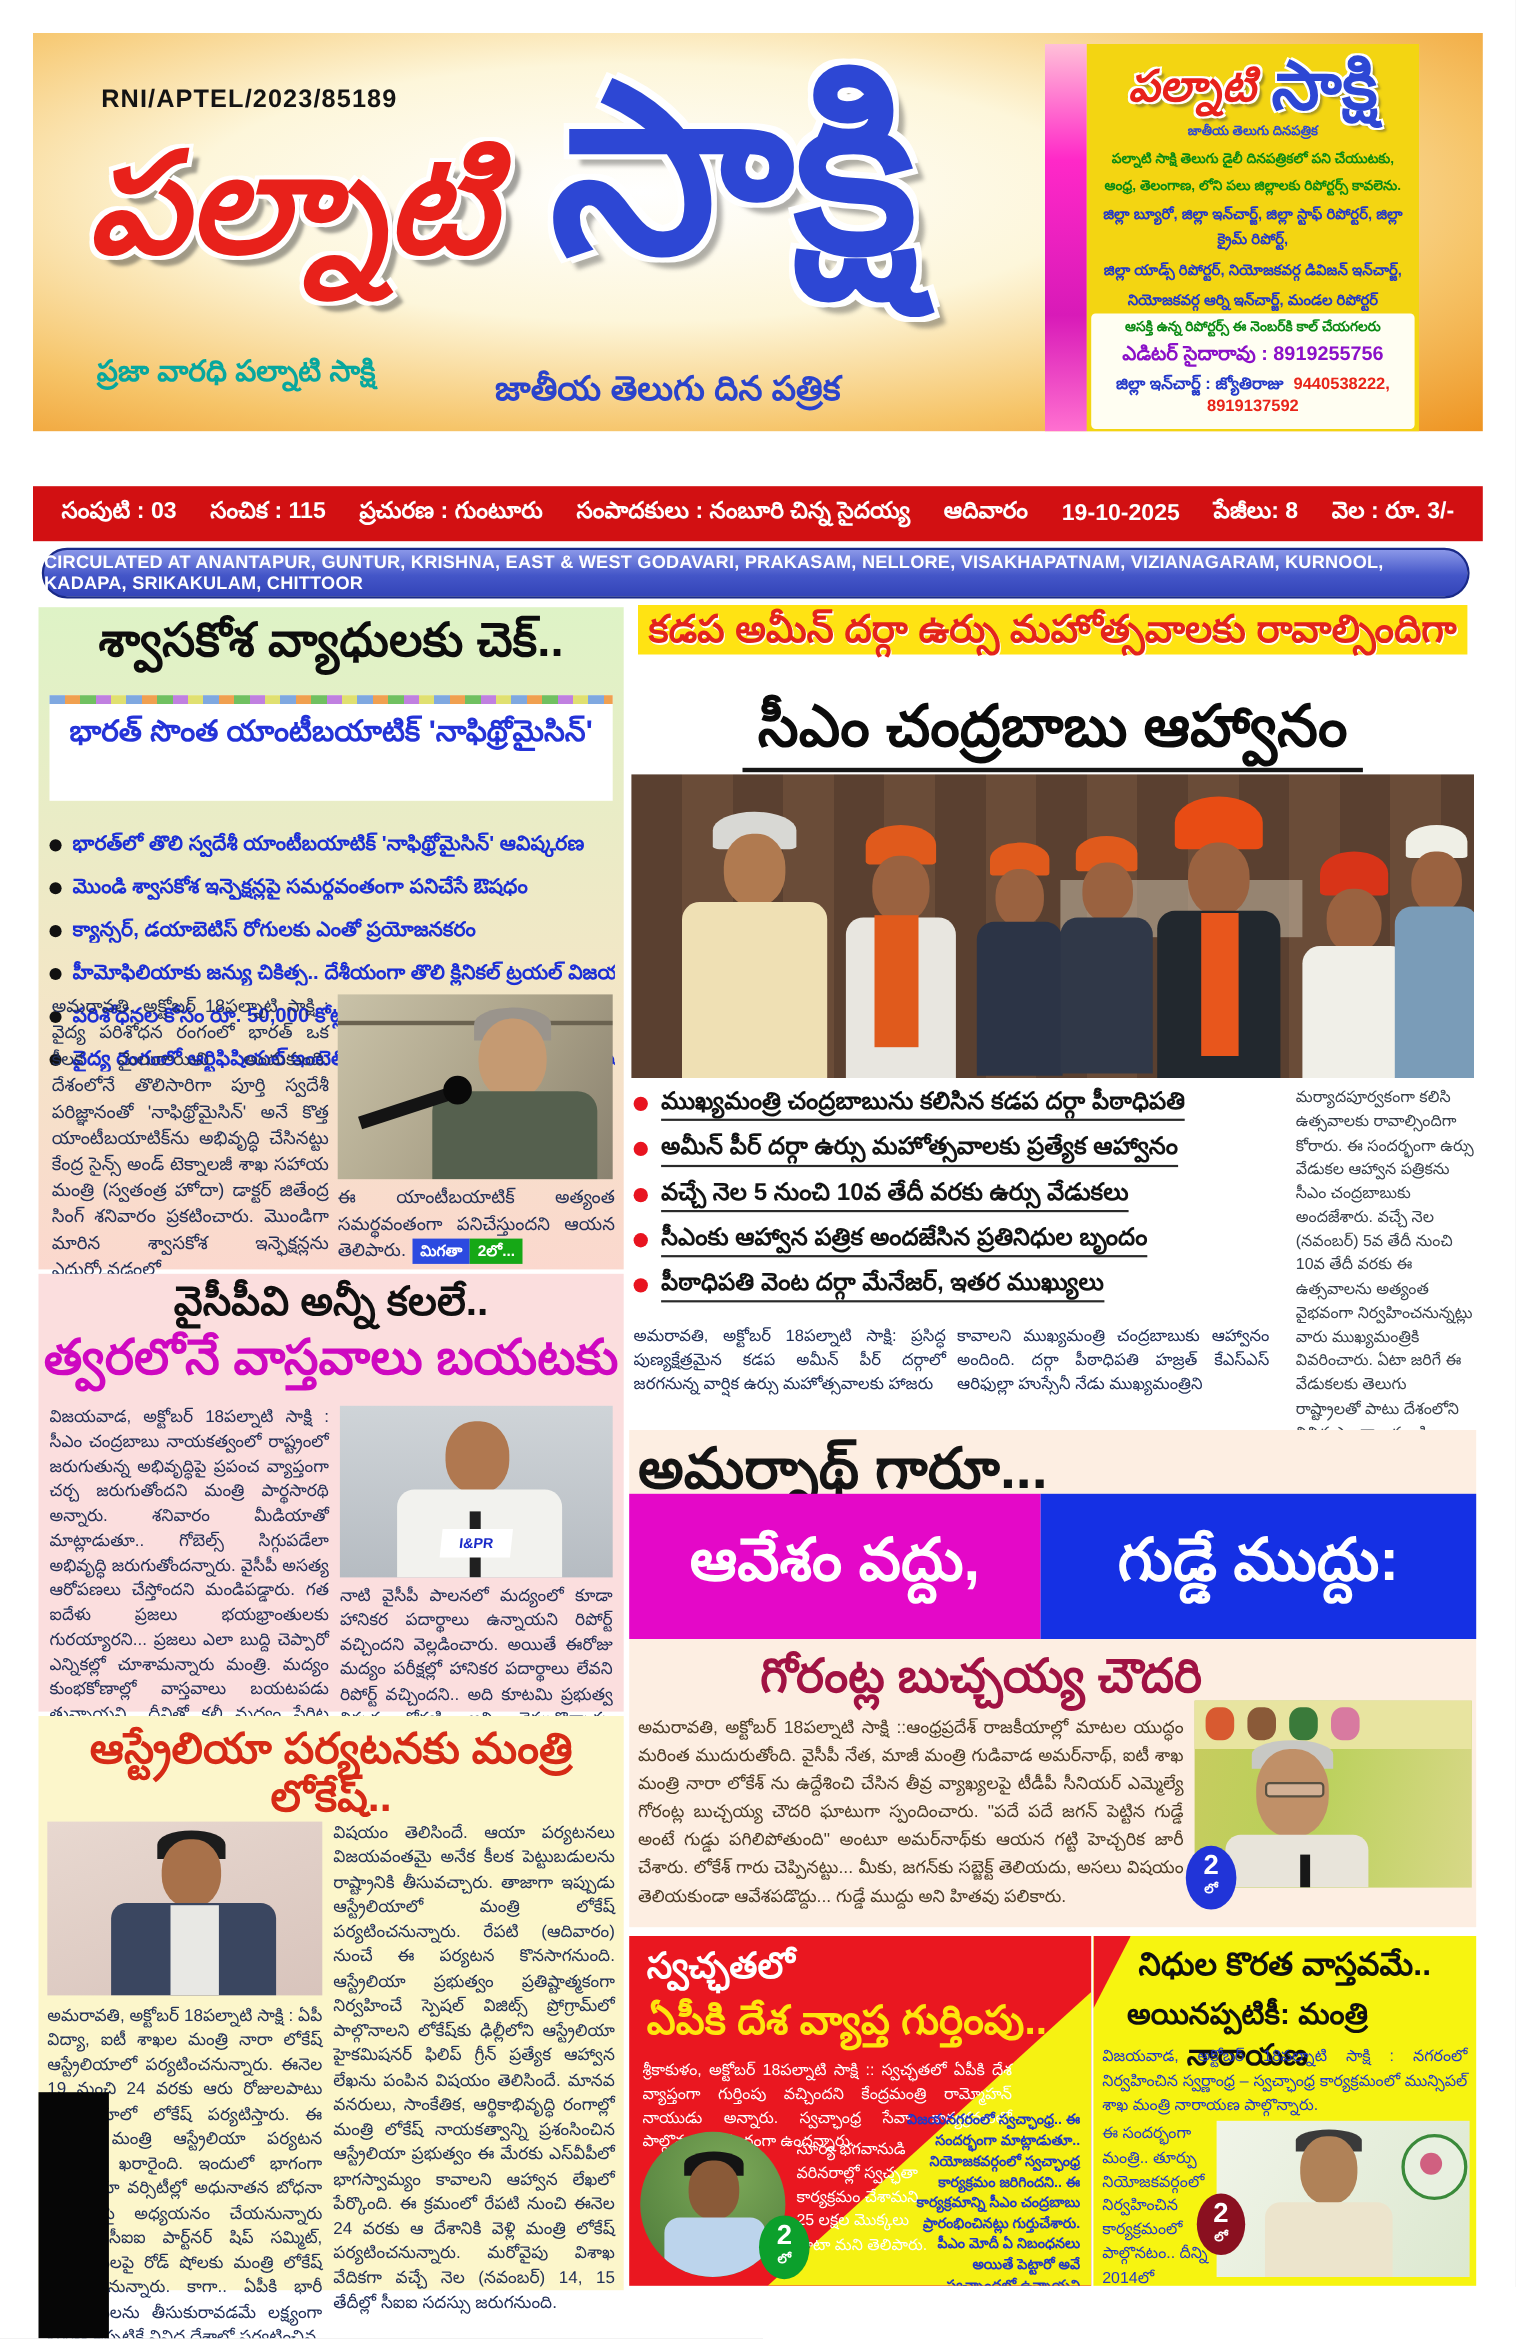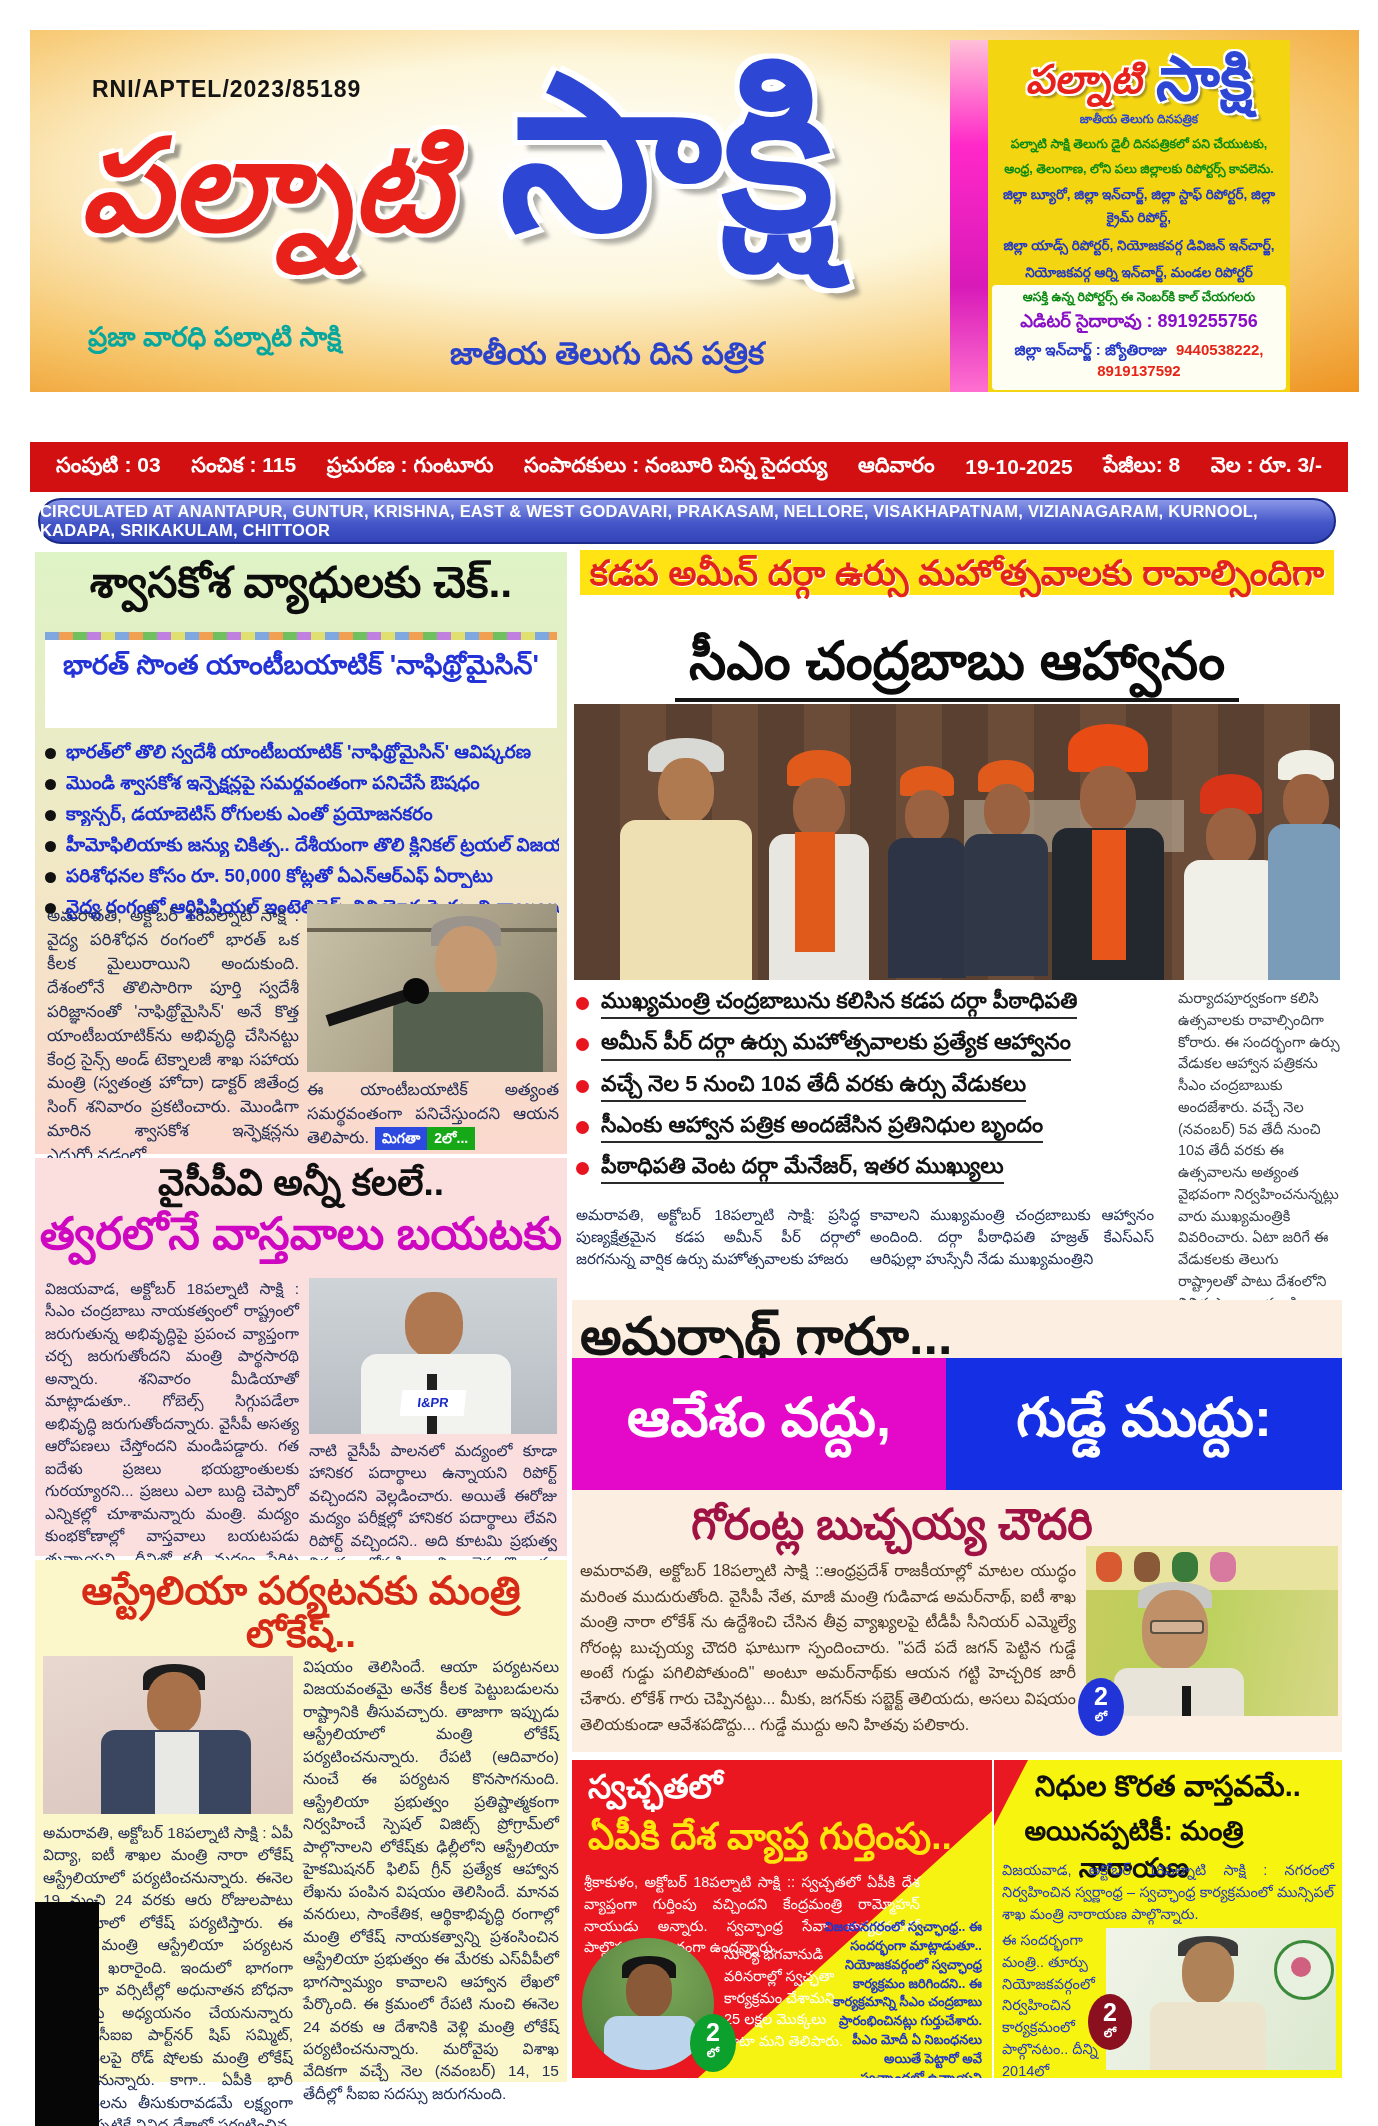--- a/index.html
+++ b/index.html
@@ -2,21 +2,21 @@
 <html><head>
 <meta charset="utf-8">
 <style>
   html,body{margin:0;padding:0;background:#e8e8e8;}
   .page{position:relative;width:1378px;height:2126px;background:#ffffff;overflow:hidden;
         font-family:"Liberation Sans","DejaVu Sans",sans-serif;}
   .abs{position:absolute;}
 
   
   .masthead{left:30px;top:30px;width:1318px;height:362px;
-    background:radial-gradient(ellipse at 42% 40%, #ffffff 0%, #fdf6da 38%, #f6c468 72%, #ee9422 100%);padding-left:11px;}
+    background:radial-gradient(ellipse at 42% 40%, #ffffff 0%, #fdf6da 38%, #f6c468 72%, #ee9422 100%);}
   .rni{left:62px;top:46px;font-size:23px;font-weight:bold;color:#141414;letter-spacing:1px;}
   .logo-red{left:50px;top:92px;font-size:128px;font-weight:bold;font-style:italic;color:#e8211b;line-height:1;
     text-shadow:-4px -4px 0 #fff,4px -4px 0 #fff,-4px 4px 0 #fff,4px 4px 0 #fff,9px 9px 3px rgba(50,50,50,.45);}
   .logo-blue{left:470px;top:6px;font-size:215px;font-weight:bold;color:#2d47d4;line-height:1.1;
     text-shadow:-5px -5px 0 #fff,5px -5px 0 #fff,-5px 5px 0 #fff,5px 5px 0 #fff,10px 10px 4px rgba(60,60,60,.4);}
   .tag-left{left:58px;top:292px;font-size:27px;font-weight:bold;color:#08a79e;}
   .tag-center{left:420px;top:306px;font-size:31px;font-weight:bold;color:#2b43cb;}
 
   
   .mag-strip{left:950px;top:40px;width:38px;height:352px;
@@ -53,21 +53,21 @@
   .photo{overflow:hidden;position:absolute;}
 
   
   .a1{left:35px;top:552px;width:532px;height:602px;
     background:linear-gradient(180deg,#def3c6 0%,#f2e7c6 55%,#fbd8ce 100%);}
   .a1-h{left:0;top:6px;width:532px;text-align:center;font-size:43px;font-weight:bold;color:#0d0d0d;}
   .a1-box{left:10px;top:80px;width:512px;height:96px;background:#ffffff;}
   .a1-strip{height:8px;background:repeating-linear-gradient(90deg,#7fa8e0 0 14px,#f0a050 14px 28px,#70c060 28px 42px,#c080e0 42px 56px,#e0e070 56px 70px);}
   .a1-box-t{font-size:27px;font-weight:bold;color:#2433d8;text-align:center;padding:10px 6px 0 6px;line-height:1.15;}
   .a1-bullets{left:10px;top:188px;width:514px;}
-  .brow{display:flex;gap:10px;margin-bottom:7px;align-items:flex-start;}
+  .brow{display:flex;gap:10px;margin-bottom:7px;align-items:flex-start;margin-top:15px;}
   .bdot{flex:0 0 11px;width:11px;height:11px;border-radius:50%;background:#111;margin-top:8px;}
   .a1 .btext{font-size:18.5px;font-weight:bold;color:#1b2ed6;line-height:1.3;white-space:nowrap;overflow:hidden;}
   .a1-body-l{left:12px;top:352px;width:252px;height:244px;}
   .a1-photo{left:272px;top:352px;width:250px;height:168px;background:linear-gradient(120deg,#c9c2a8 0%,#a89f86 60%,#8a8270 100%);}
   .p1-panel{position:absolute;left:0;top:24px;width:250px;height:4px;background:#6a6250;}
   .p1-head{position:absolute;left:128px;top:22px;width:62px;height:74px;border-radius:48%;background:#c59a72;}
   .p1-hair{position:absolute;left:124px;top:12px;width:70px;height:30px;border-radius:50% 50% 0 0;background:#9a948c;}
   .p1-body{position:absolute;left:86px;top:88px;width:150px;height:80px;border-radius:18px 18px 0 0;background:#55604e;}
   .p1-mic{position:absolute;left:18px;top:96px;width:96px;height:12px;background:#141414;transform:rotate(-18deg);}
   .p1-michead{position:absolute;left:96px;top:74px;width:26px;height:26px;border-radius:50%;background:#090909;}

